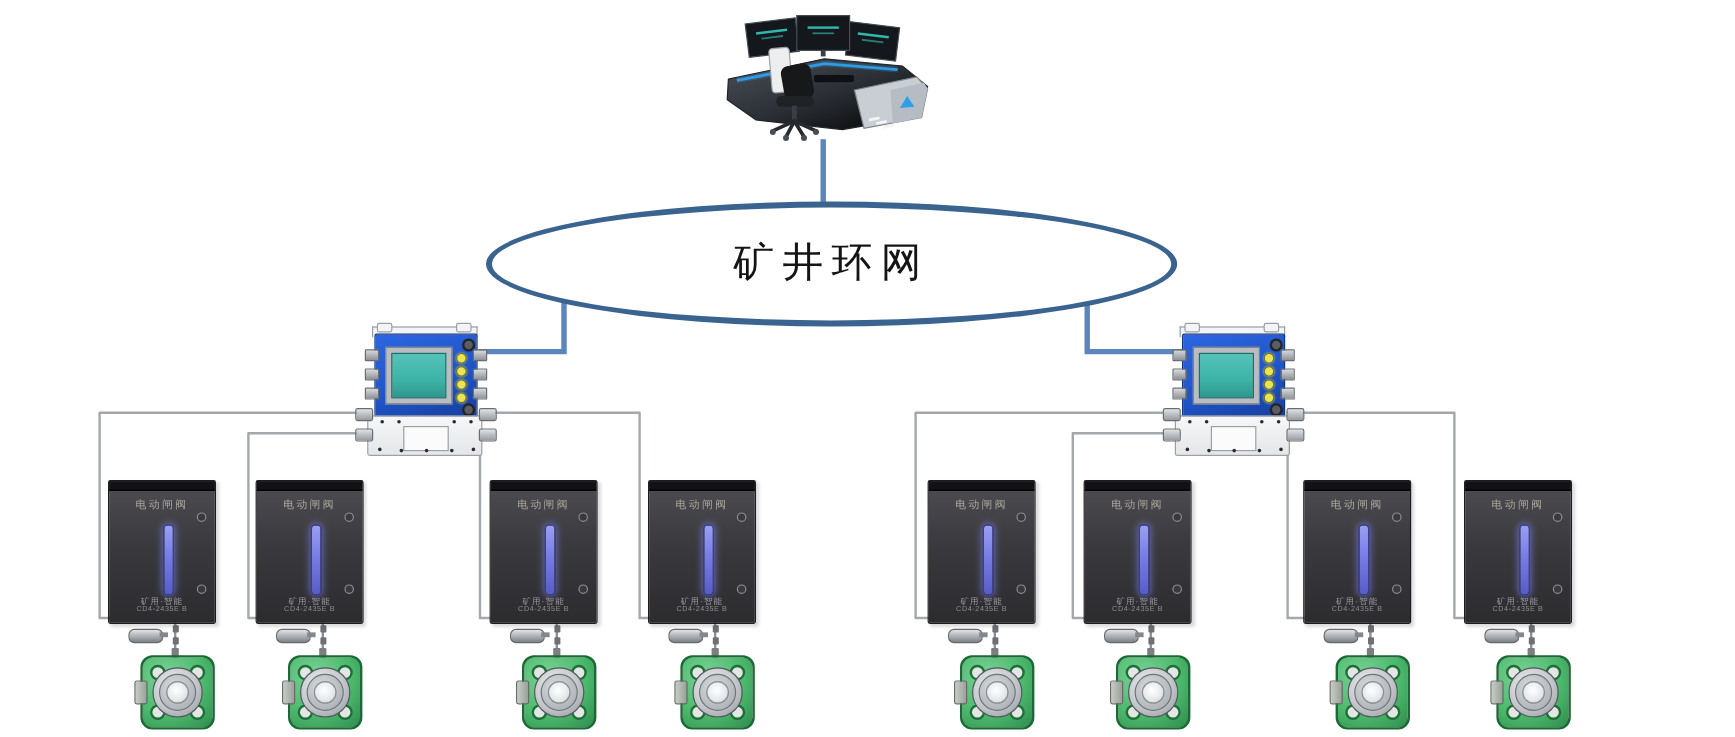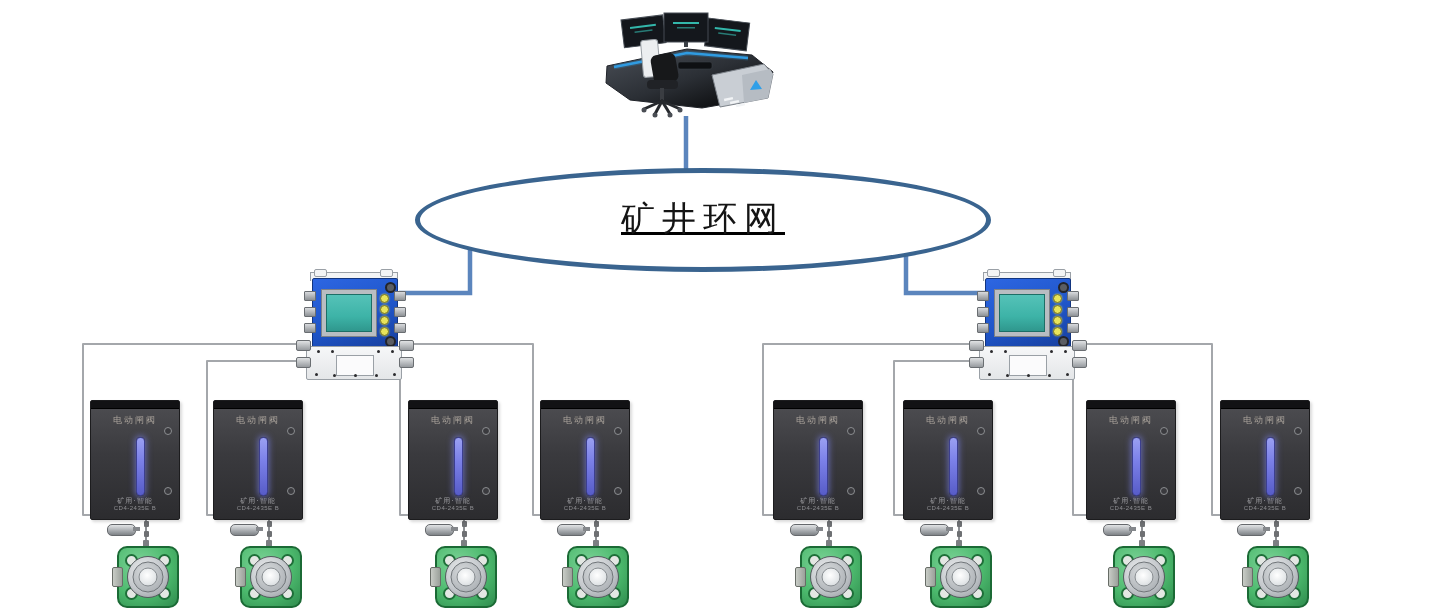--- a/index.html
+++ b/index.html
@@ -5,23 +5,23 @@
   html,body{margin:0;padding:0;background:#fff;}
   #stage{
     position:relative;width:1446px;height:614px;background:#fff;overflow:hidden;
     font-family:"Liberation Sans",sans-serif;
   }
   svg{display:block}
   .layer{position:absolute;left:0;top:0;width:100%;height:100%;}
 
   
   #ring{
-    position:absolute;left:415px;top:168px;width:566px;height:94px;
+    position:absolute;left:405px;top:168px;width:566px;height:94px;
     border:5px solid var(--ring-border,#3a648f);border-radius:50%;
-    background:#fff;display:flex;align-items:center;justify-content:center;z-index:4;text-decoration:underline;
+    background:#fff;display:flex;align-items:center;justify-content:center;z-index:4;
   }
   #ring .ring-label{
     font-family:"Liberation Serif","DejaVu Serif",serif;
     font-size:34px;color:#141414;letter-spacing:7px;font-weight:500;
     transform:translateY(-1px);
   }
 
   
   .controller{position:absolute;width:94px;height:106px;z-index:6;}
   .ctl-bracket{position:absolute;left:4px;top:0;width:86px;height:8px;background:#f3f4f5;border:1px solid #9aa0a6;border-bottom:none;}

